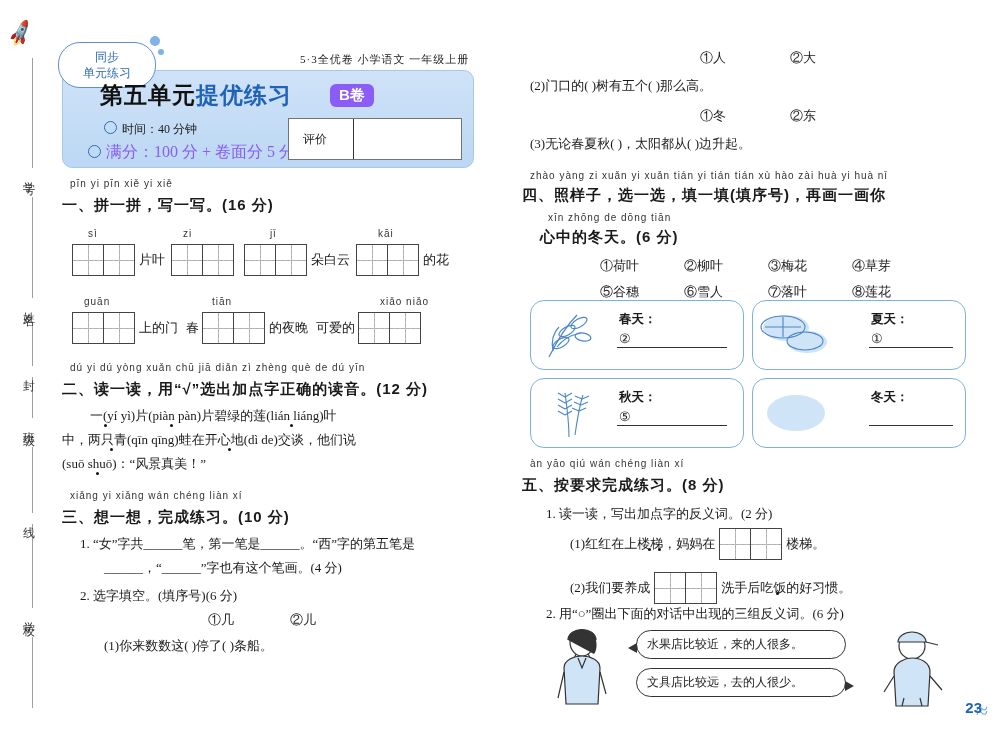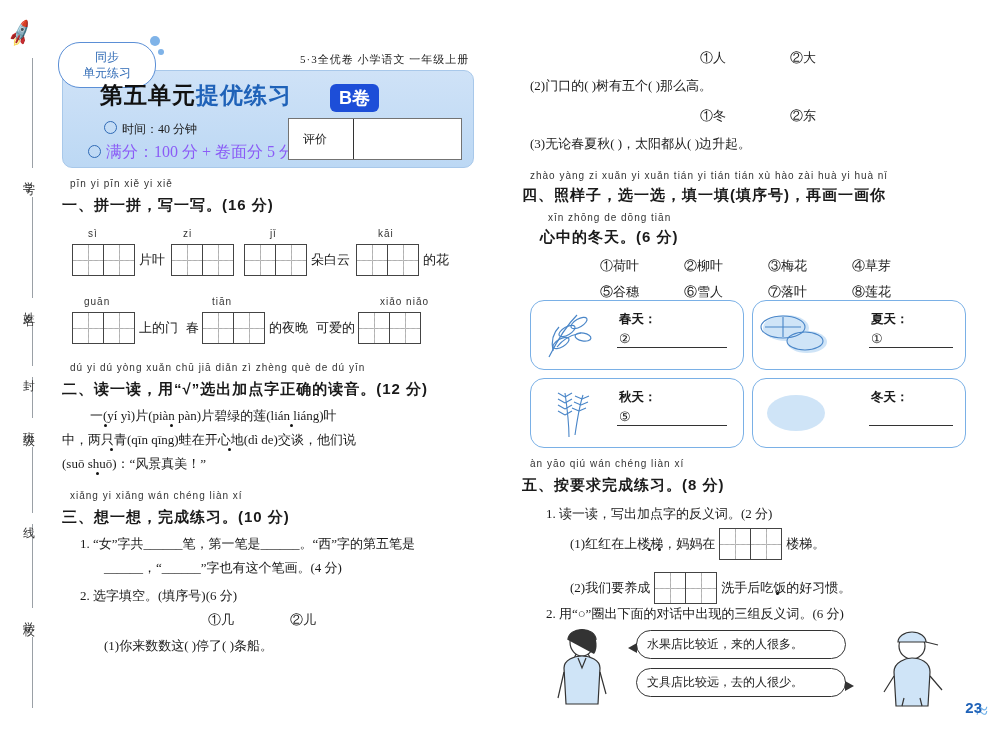--- a/index.html
+++ b/index.html
@@ -39,22 +39,22 @@
     position:absolute;left:62px;top:70px;width:410px;height:96px;
     background:linear-gradient(180deg,#cfe2f7 0%,#bcd8f4 100%);
     border-radius:10px;border:1px solid #a8c8ea;
   }
   .title-main{
     position:absolute;left:100px;top:80px;font-size:23px;font-weight:bold;
     font-family:"Liberation Sans",sans-serif;color:#111;letter-spacing:1px;
   }
   .title-main .blue{color:#1f62b8;}
   .title-b{
-    position:absolute;left:330px;top:84px;background:#1d4ed8;color:#fff;
-    font-size:18px;font-weight:bold;border-radius:6px;padding:2px 9px;
+    position:absolute;left:330px;top:84px;background:#8b5cf6;color:#fff;
+    font-size:15px;font-weight:bold;border-radius:6px;padding:2px 9px;
     font-family:"Liberation Sans",sans-serif;
   }
   .meta1{position:absolute;left:104px;top:120px;font-size:12px;color:#1b1b1b;}
   .meta2{position:absolute;left:88px;top:142px;font-size:16px;color:#8b5cf6;}
   .meta-ico{display:inline-block;width:11px;height:11px;border:1px solid #2f6ab5;border-radius:50%;margin-right:5px;position:relative;top:1px;}
   .evalbox{position:absolute;left:288px;top:118px;width:172px;height:40px;border:1px solid #737373;background:#fff;}
   .evalbox .sep{position:absolute;left:64px;top:0;width:1px;height:40px;background:#333;}
   .evalbox .lbl{position:absolute;left:14px;top:12px;font-size:12px;}
 
   

